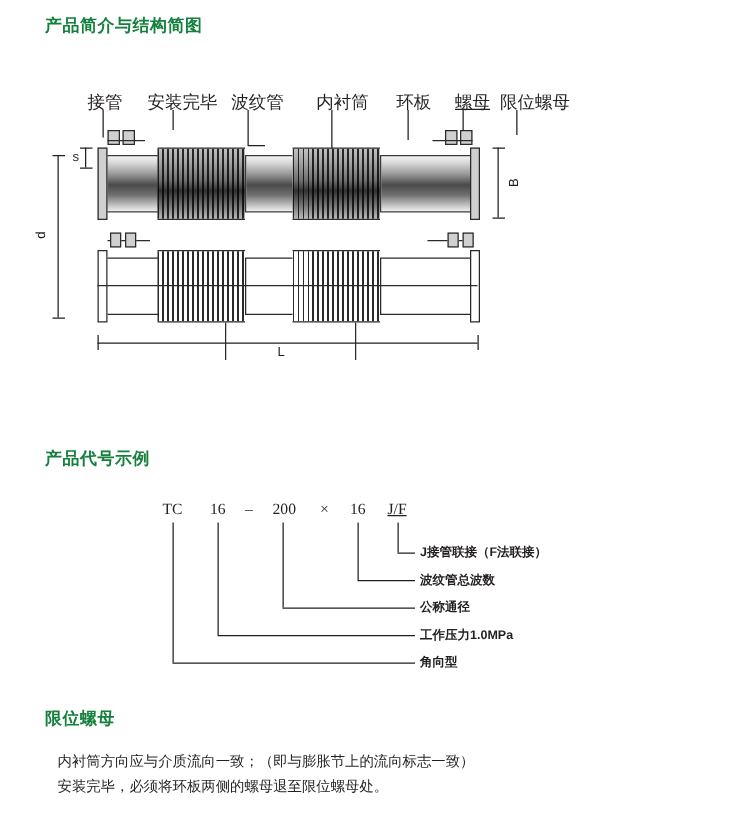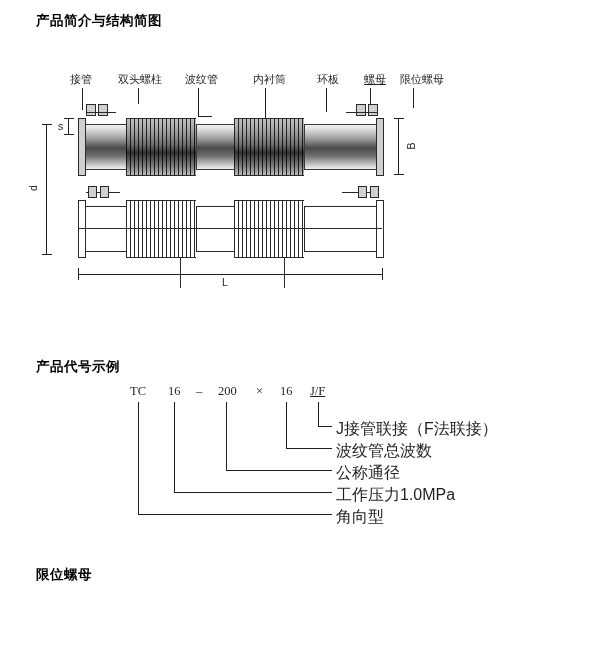--- a/index.html
+++ b/index.html
@@ -18,39 +18,39 @@
   .page {
     position: relative;
     width: 600px;
     height: 652px;
   }
   
   .heading {
     position: absolute;
     font-size: 13.5px;
     font-weight: bold;
-    color: #000000;
+    color: #15803d;
     letter-spacing: 0.5px;
     white-space: nowrap;
   }
   .heading.h1 { left: 36px; top: 12px; }
   .heading.h2 { left: 36px; top: 358px; }
   .heading.h3 { left: 36px; top: 566px; }
 
   
   .fig1 {
     position: absolute;
     left: 60px;
     top: 68px;
     width: 460px;
     height: 220px;
   }
   .lbl {
     position: absolute;
-    font-size: 11px;
+    font-size: 14px;
     color: #231f20;
     white-space: nowrap;
     line-height: 1;
   }
   .leader {
     position: absolute;
     background: #231f20;
   }
   .vline { width: 1px; }
   .hline { height: 1px; }
@@ -102,34 +102,35 @@
   }
   .rot90 {
     transform: rotate(-90deg);
     transform-origin: center center;
   }
 
   
   .fig2 {
     position: absolute;
     left: 110px;
-    top: 380px;
+    top: 396px;
     width: 400px;
     height: 160px;
   }
   .code-token {
     position: absolute;
     font-size: 12.5px;
     font-family: "Liberation Serif", serif;
     white-space: nowrap;
   }
   .code-desc {
     position: absolute;
-    font-size: 16px;
-    white-space: nowrap;
+    font-size: 10px;
+    white-space: nowrap;
+    font-weight: bold;
   }
 
   
   .notes {
     position: absolute;
     left: 46px;
     top: 600px;
     width: 520px;
     font-size: 11.5px;
     line-height: 20px;
@@ -139,21 +140,21 @@
 </head>
 <body>
 
 <div class="page">
 
   <div class="heading h1">产品简介与结构简图</div>
 
   <div class="fig1">
 
     <div class="lbl" style="left:10px; top:6px;">接管</div>
-    <div class="lbl" style="left:58px; top:6px;">双头螺柱</div>
+    <div class="lbl" style="left:58px; top:6px;">安装完毕</div>
     <div class="lbl" style="left:125px; top:6px;">波纹管</div>
     <div class="lbl" style="left:193px; top:6px;">内衬筒</div>
     <div class="lbl" style="left:257px; top:6px;">环板</div>
     <div class="lbl" style="left:304px; top:6px;text-decoration:underline;">螺母</div>
     <div class="lbl" style="left:340px; top:6px;text-align:right;">限位螺母</div>
 
     <div class="leader vline" style="left:22px;  top:20px; height:22px;"></div>
     <div class="leader vline" style="left:78px;  top:20px; height:16px;"></div>
     <div class="leader vline" style="left:138px; top:20px; height:28px;"></div>
     <div class="leader vline" style="left:205px; top:20px; height:52px;"></div>
@@ -253,14 +254,18 @@
 
     <div class="leader hline" style="left:64px;  top:112px; width:158px;"></div>
     <div class="code-desc" style="left:226px; top:105px;">工作压力1.0MPa</div>
 
     <div class="leader hline" style="left:28px;  top:134px; width:194px;"></div>
     <div class="code-desc" style="left:226px; top:127px;">角向型</div>
   </div>
 
   <div class="heading h3">限位螺母</div>
 
+  <div class="notes">
+    <div>内衬筒方向应与介质流向一致；（即与膨胀节上的流向标志一致）</div>
+    <div>安装完毕，必须将环板两侧的螺母退至限位螺母处。</div>
+  </div>
 
 </div>
 
 </body></html>

